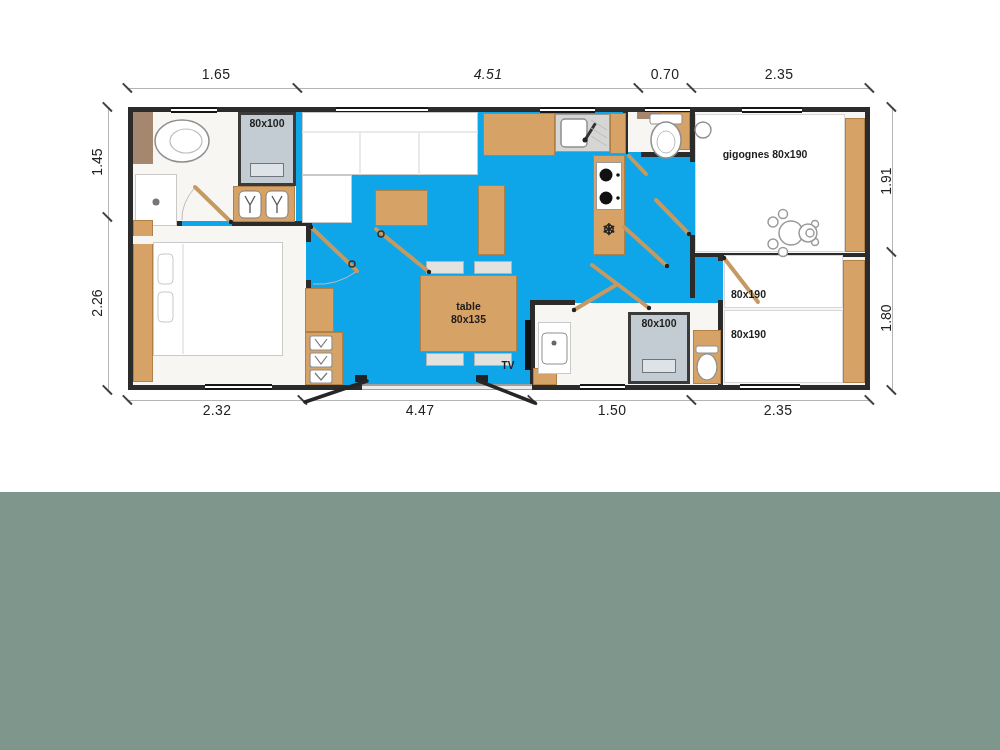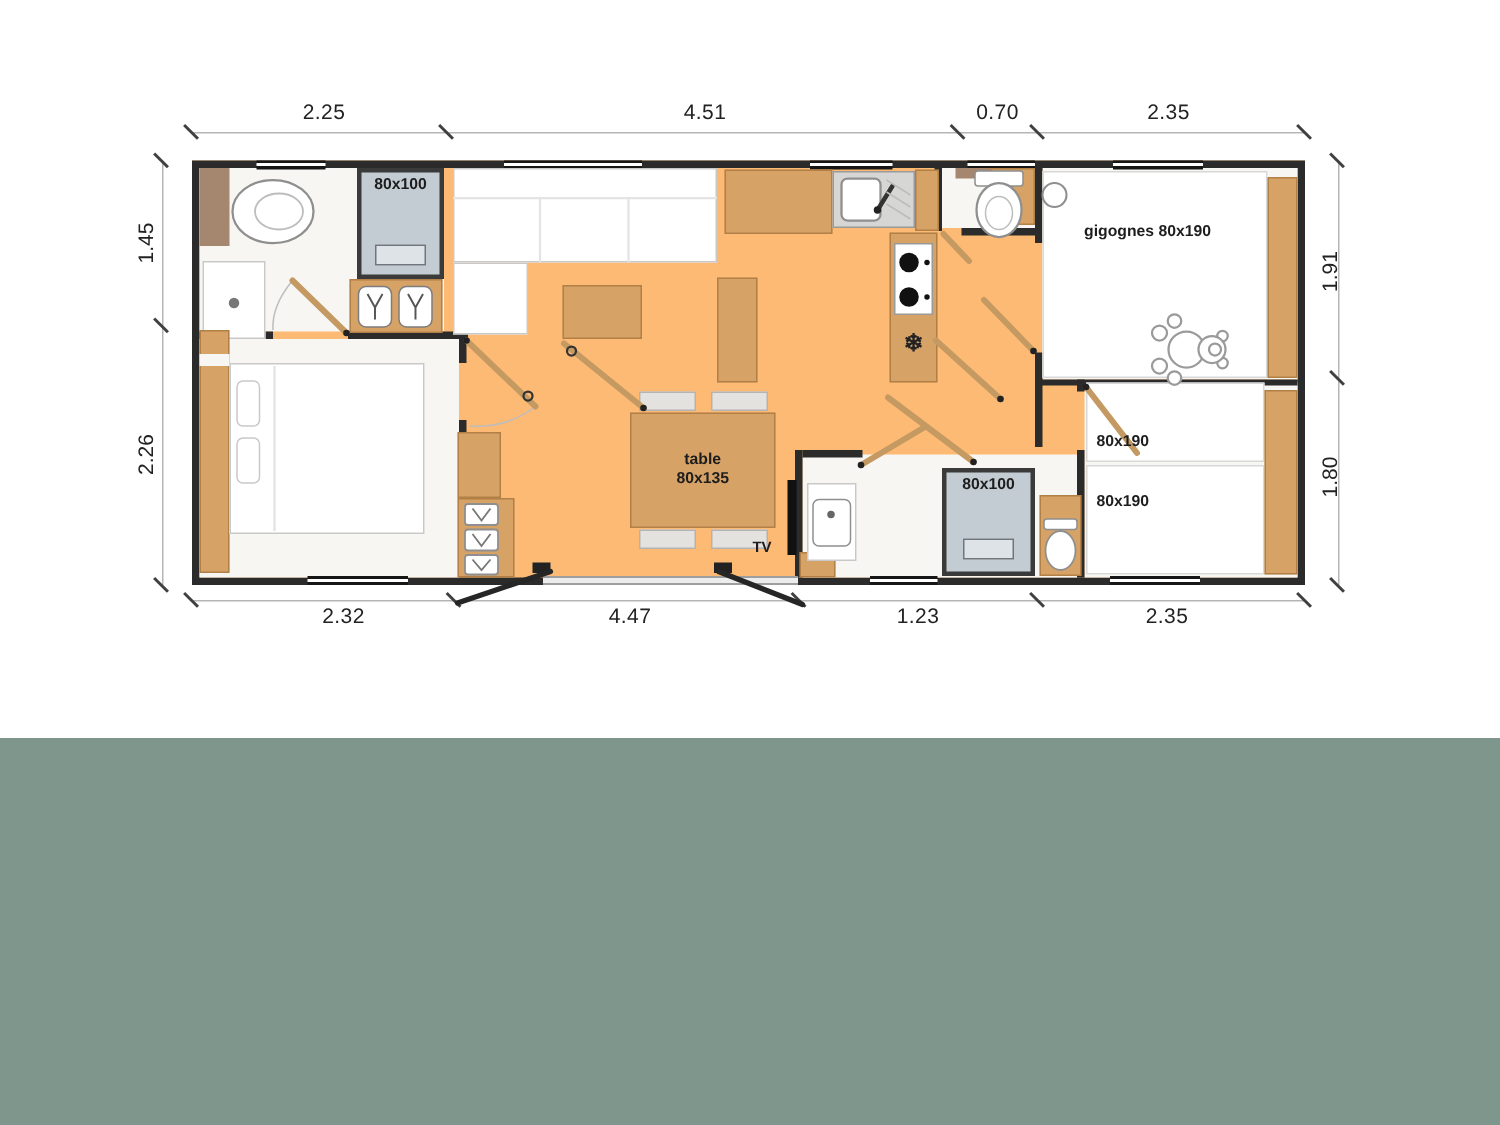--- a/index.html
+++ b/index.html
@@ -1,21 +1,21 @@
 <!DOCTYPE html>
 <html><head>
 <meta charset="utf-8">
 <style>
   html,body{margin:0;padding:0;background:#fff;}
   body{width:1000px;height:750px;font-family:"Liberation Sans",sans-serif;}
   .stage{position:relative;width:1000px;height:750px;background:#fff;overflow:hidden;}
 
   
   .plan{position:absolute;left:128px;top:107px;width:732px;height:273px;
-        border:5px solid #2b2b2b;background:#fdba74;}
+        border:5px solid #2b2b2b;background:#0ea5e9;}
   .plan > div{position:absolute;}
   .room{background:#f7f6f3;}
   .wall{background:#2b2b2b;}
   .wood{background:#d7a266;border:1px solid rgba(140,94,38,.5);box-sizing:border-box;}
   .brown{background:#a5876f;}
   .wf{background:#ffffff;border:1.5px solid #c9c9c9;box-sizing:border-box;}
   .grayf{background:#d6d6d4;border:1px solid #9a9a9a;box-sizing:border-box;}
   .chair{background:#e4e2df;border:1px solid #b3b3b3;box-sizing:border-box;}
   .shower{background:#c3ccd2;border:3px solid #3a3a3a;box-sizing:border-box;}
   .tray{position:absolute;background:#dde3e6;border:1.5px solid #70767c;box-sizing:border-box;}
@@ -54,27 +54,27 @@
   <div class="tick" style="left:526px;top:399px;"></div>
   <div class="tick" style="left:685px;top:399px;"></div>
   <div class="tick" style="left:863px;top:399px;"></div>
   <div class="tick" style="left:101px;top:106px;"></div>
   <div class="tick" style="left:101px;top:216px;"></div>
   <div class="tick" style="left:101px;top:389px;"></div>
   <div class="tick" style="left:885px;top:106px;"></div>
   <div class="tick" style="left:885px;top:251px;"></div>
   <div class="tick" style="left:885px;top:389px;"></div>
 
-  <div class="dim" style="left:216px;top:66px;">2.25</div>
-  <div class="dim" style="left:470px;top:66px;">4.51</div>
+  <div class="dim" style="left:216px;top:66px;">1.65</div>
+  <div class="dim" style="left:488px;top:66px;font-style:italic;">4.51</div>
   <div class="dim" style="left:665px;top:66px;">0.70</div>
   <div class="dim" style="left:779px;top:66px;">2.35</div>
-  <div class="dim" style="left:229px;top:402px;">2.32</div>
+  <div class="dim" style="left:217px;top:402px;">2.32</div>
   <div class="dim" style="left:420px;top:402px;">4.47</div>
-  <div class="dim" style="left:612px;top:402px;">1.23</div>
+  <div class="dim" style="left:612px;top:402px;">1.50</div>
   <div class="dim" style="left:778px;top:402px;">2.35</div>
   <div class="vdim" style="left:97px;top:162px;">1.45</div>
   <div class="vdim" style="left:97px;top:303px;">2.26</div>
   <div class="vdim" style="left:886px;top:181px;">1.91</div>
   <div class="vdim" style="left:886px;top:318px;">1.80</div>
 
   <div class="plan">
 
     <div class="room" style="left:0;top:0;width:163px;height:109px;"></div>
     <div class="room" style="left:0;top:114px;width:173px;height:159px;"></div>

